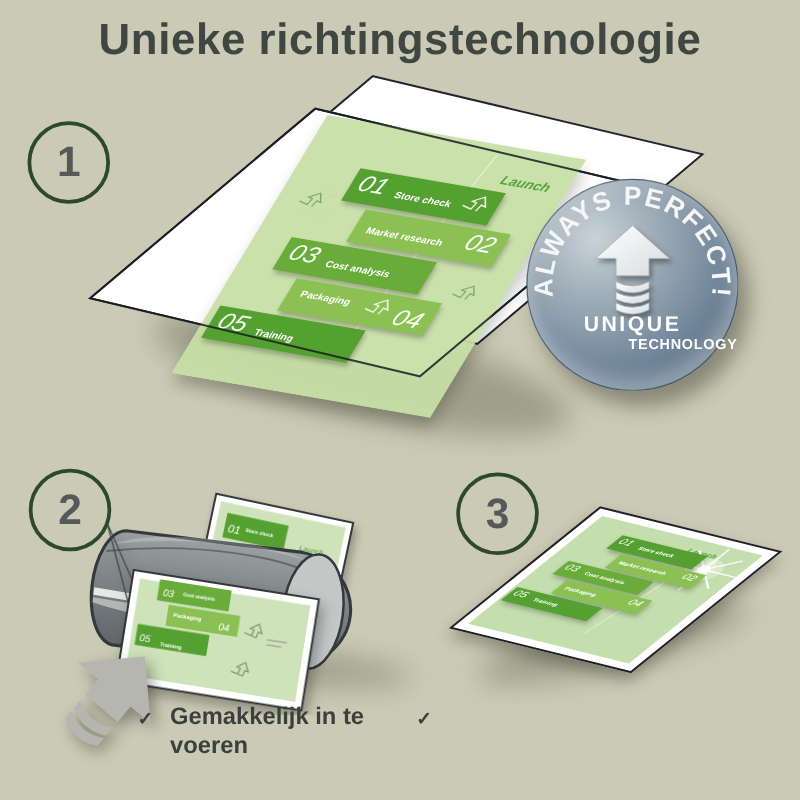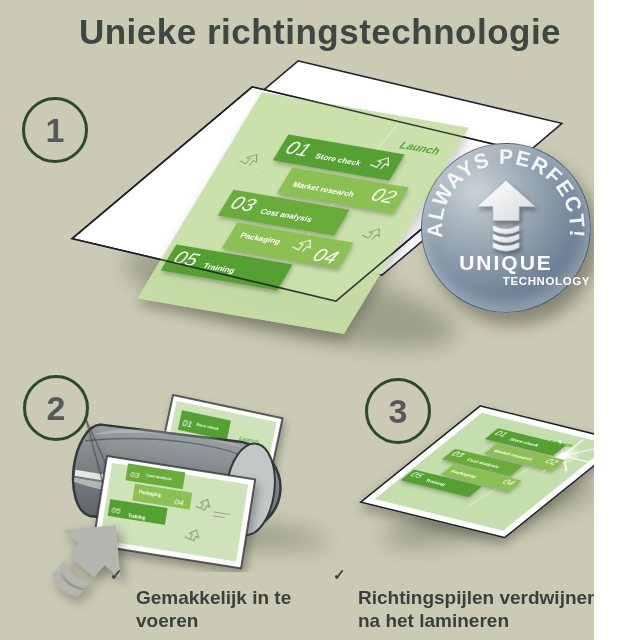--- a/index.html
+++ b/index.html
@@ -1,17 +1,17 @@
 <!DOCTYPE html>
 <html><head>
 <meta charset="utf-8">
 <style>
   html,body{margin:0;padding:0;}
   #canvas{
-    position:relative;width:594px;height:640px;overflow:hidden;
+    position:relative;width:640px;height:640px;overflow:hidden;
     background:#cbcab4;
     font-family:"Liberation Sans",sans-serif;
   }
   .abs{position:absolute;}
 
   
   .title{
     left:0;top:12px;width:640px;text-align:center;
     font-size:35px;font-weight:bold;color:#3f4743;letter-spacing:.5px;
   }
@@ -47,27 +47,27 @@
   .foldline{background:rgba(255,255,255,.55);}
 
   
   .badge{
     left:421px;top:143px;width:168px;height:168px;border-radius:50%;
     background:radial-gradient(circle at 32% 28%,#c8d2d8 0%,#9dabb6 30%,#71869a 62%,#4c6375 90%,#415465 100%);
     border:1px solid rgba(40,55,70,.45);
     box-shadow:inset -4px -9px 14px rgba(255,255,255,.32),inset 4px 9px 12px rgba(255,255,255,.15),8px 12px 16px rgba(55,55,45,.45);
   }
   .badge-lines{left:0;top:106px;width:100%;text-align:center;color:#ffffff;font-weight:bold;line-height:1.2;}
-  .badge-l1{font-size:21px;letter-spacing:2px;}
+  .badge-l1{font-size:17px;letter-spacing:2px;}
   .badge-l2{font-size:13px;letter-spacing:1.2px;}
   .badge-l3{font-size:11.5px;letter-spacing:.6px;text-align:right;}
 
   
   .check{font-size:15px;font-weight:bold;color:#3a413d;}
-  .caption{font-size:19px;line-height:23px;font-weight:bold;color:#3a413d;margin-top:24px;}
+  .caption{font-size:19px;line-height:23px;font-weight:bold;color:#3a413d;}
 
   svg text{font-family:"Liberation Sans",sans-serif;}
 </style>
 </head>
 <body>
 
 <div id="canvas">
 
   <div class="abs title">Unieke richtingstechnologie</div>
 
@@ -276,15 +276,14 @@
         <span class="num" style="right:4px;top:1px;font-size:9px;">04</span>
       </div>
       <div class="abs bar g-dark" style="left:2px;top:90px;width:70px;height:17px;">
         <span class="num" style="left:3px;top:1px;font-size:9px;">05</span>
         <span class="lbl" style="left:20px;top:6px;font-size:5px;">Training</span>
       </div>
     </div>
   </div>
 
   <span class="abs check" style="left:333px;top:566px;">✓</span>
-  <div class="abs caption" style="left:358px;top:562px;width:262px;">Richtingspijlen verdwijnen na het lamineren</div>
 
 </div>
 
 </body></html>

